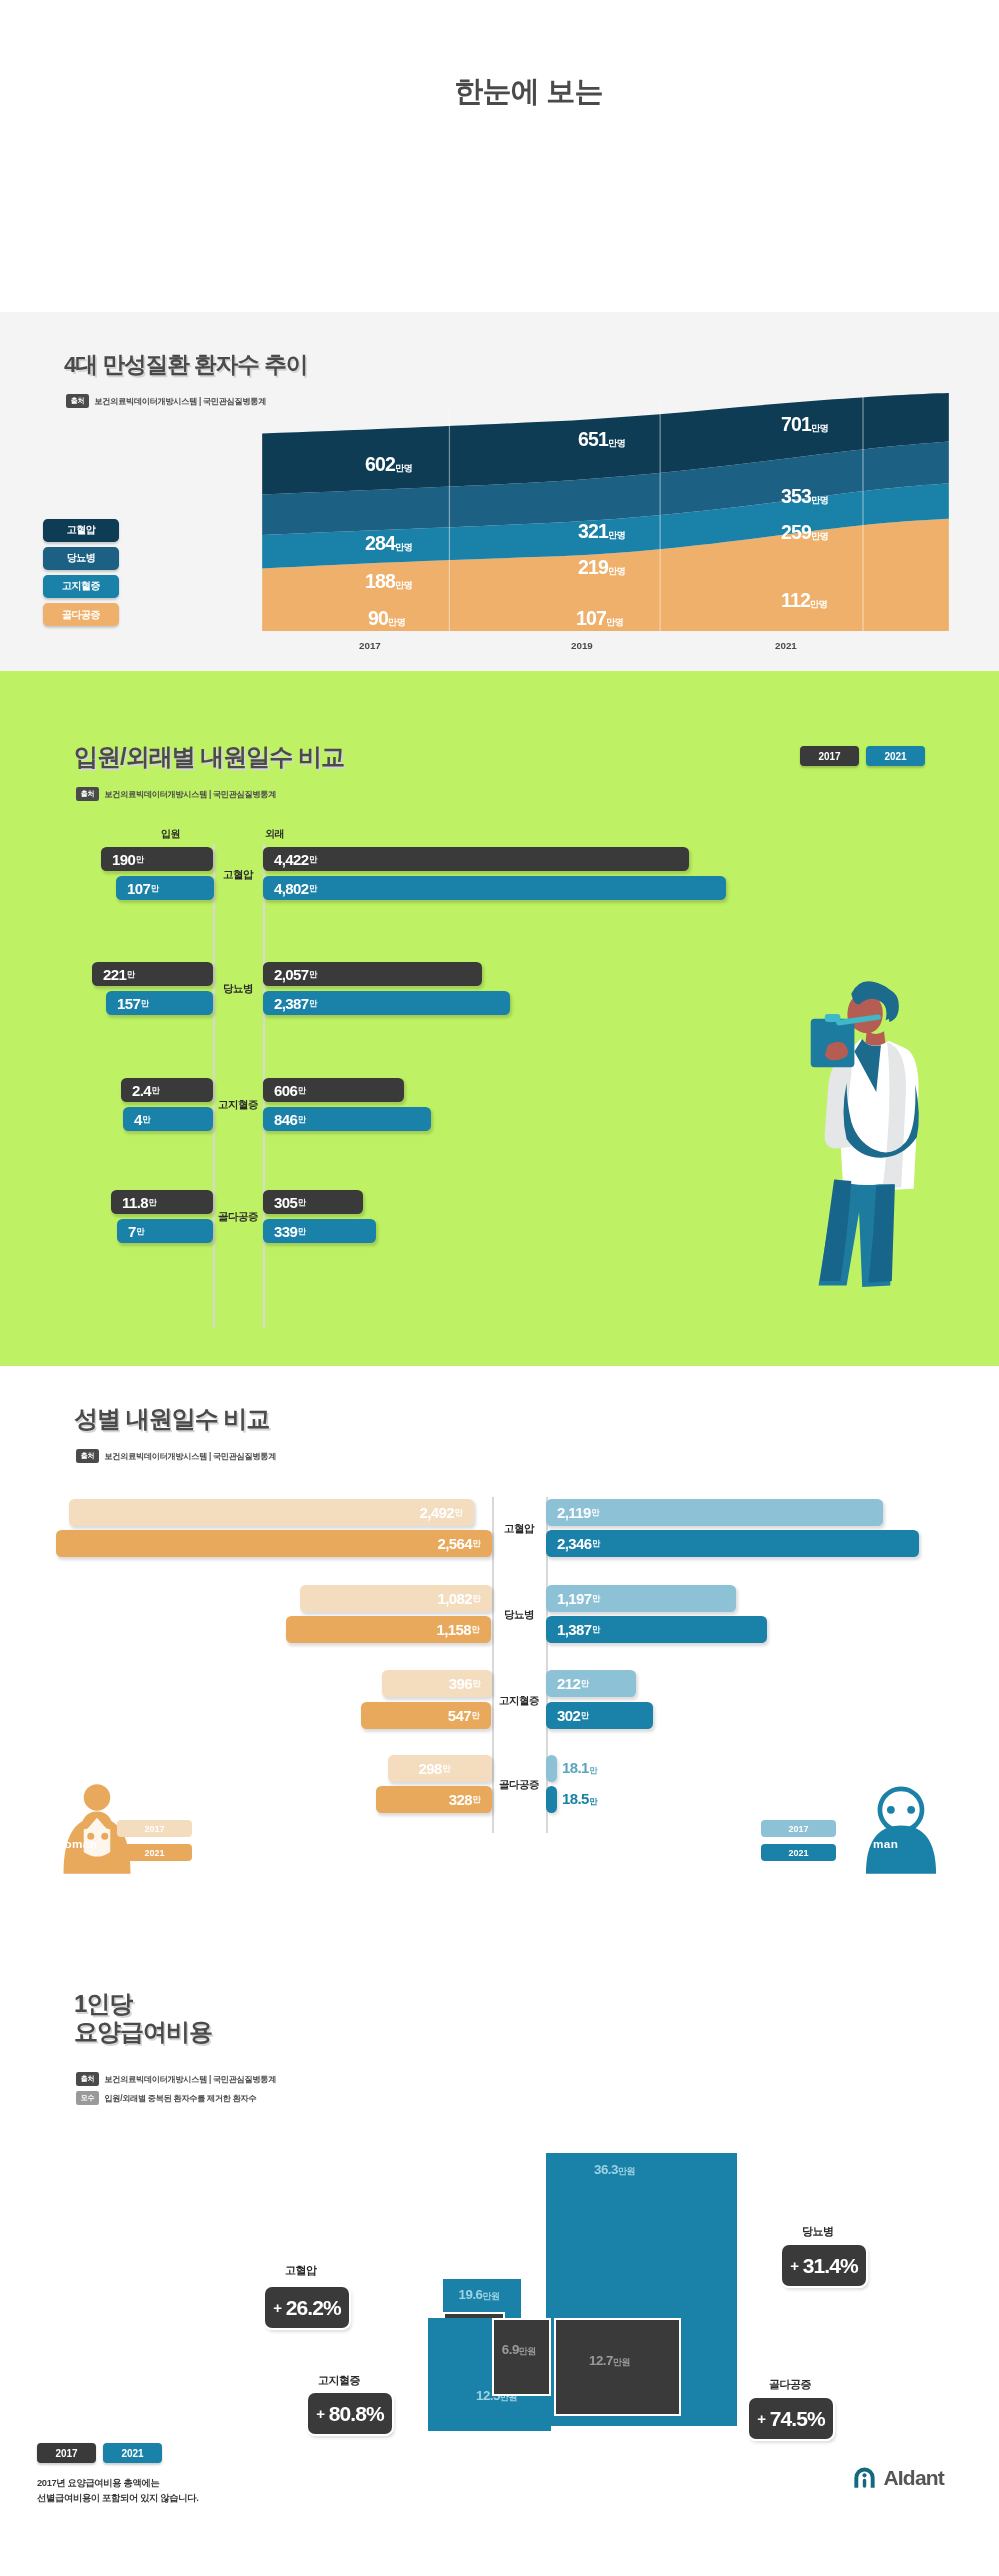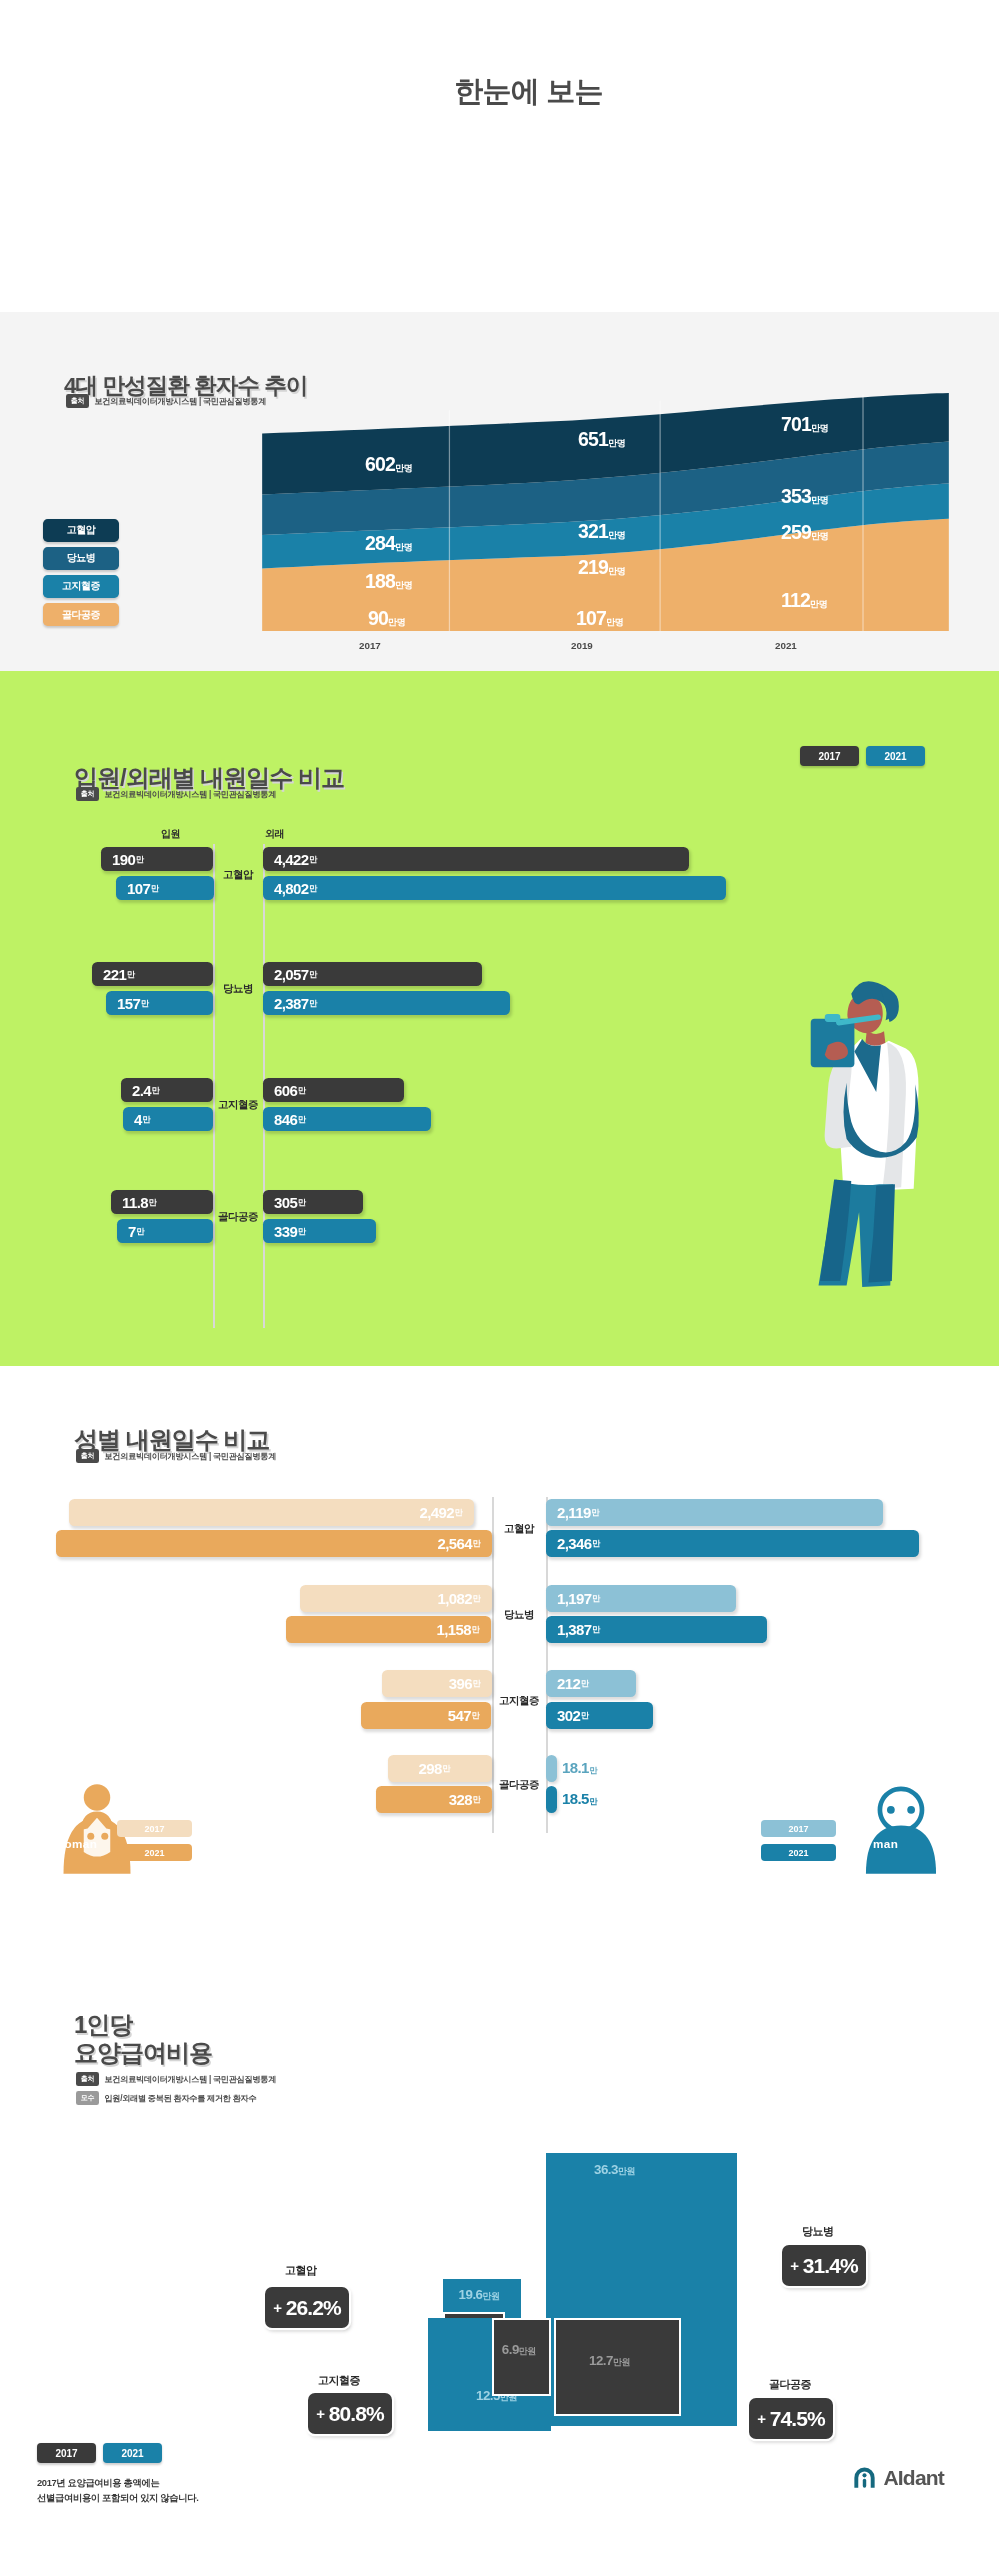--- a/index.html
+++ b/index.html
@@ -17,21 +17,21 @@
               letter-spacing:-0.8px; position:absolute; top:72px; }
   .hero-main { width:100%; text-align:center; position:absolute; top:109px;
                font-size:56px; font-weight:bold; letter-spacing:-2.3px; line-height:1; }
   .hero-main .dark { color:#4a4a4a; text-shadow:2.3px 2.3px 0 #d9d9d9; }
   .hero-main .blue { color:#2b86a8; text-shadow:2.3px 2.3px 0 #d9d9d9; }
   .hero-note { width:100%; text-align:center; position:absolute; top:195px;
                font-size:11.3px; font-weight:bold; color:#4a4a4a; letter-spacing:-0.3px; }
 
   
   .sec-title { font-size:22.6px; font-weight:bold; color:#4a4a4a; letter-spacing:-1px;
-               text-shadow:1.6px 1.6px 0 #d5d5d5;margin-top:21px; }
+               text-shadow:1.6px 1.6px 0 #d5d5d5; }
   .src-row { display:flex; align-items:center; gap:5.5px; margin-top:7px; }
   .src-tag { background:#4a4a4a; color:#fff; font-size:7px; font-weight:bold;
              padding:2px 4.7px; border-radius:2.3px; letter-spacing:-0.2px; }
   .src-tag.grey { background:#9a9a9a; }
   .src-text { font-size:8.2px; font-weight:bold; color:#4a4a4a; letter-spacing:-0.3px; }
 
   
   #sec1 { left:0; top:312px; width:999px; height:359px; background:#f4f4f4; }
   #sec1 .sec-title { position:absolute; left:64px; top:37px; }
   #sec1 .src-row  { position:absolute; left:66px; top:75px; }

